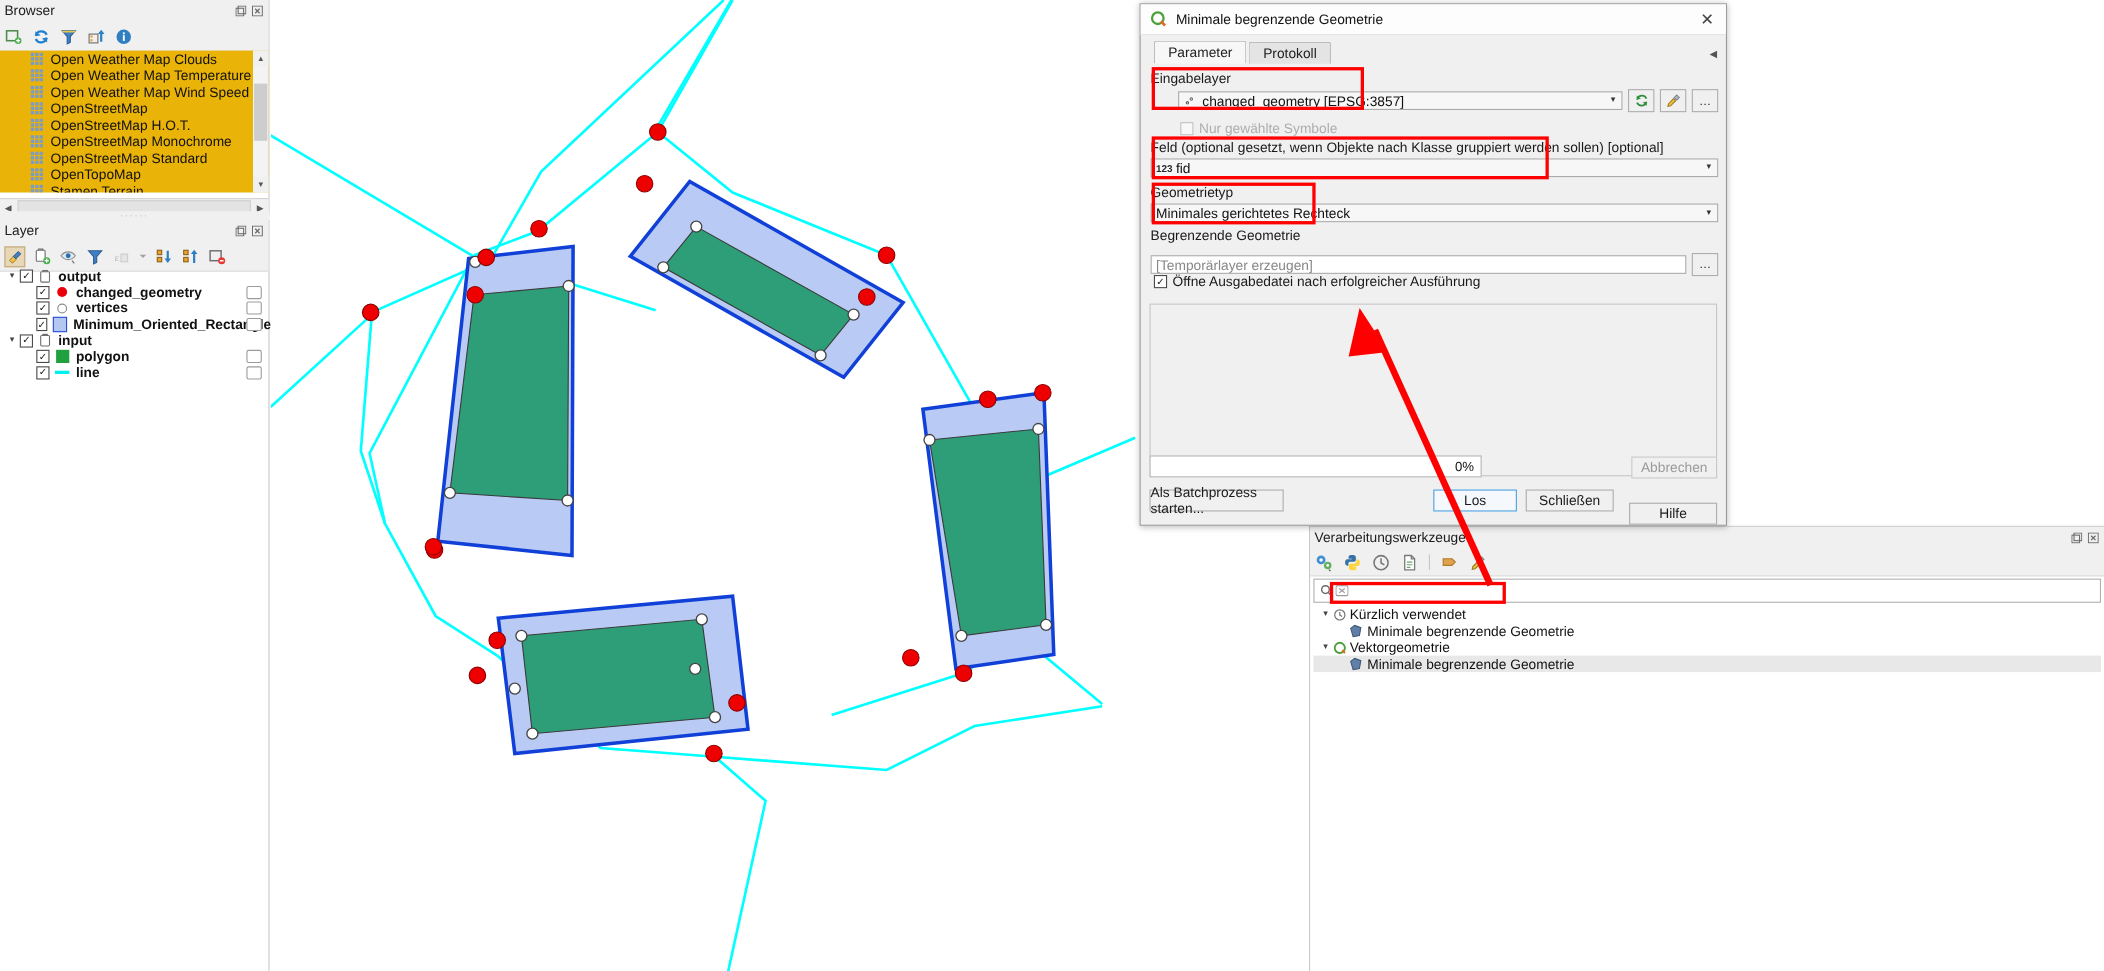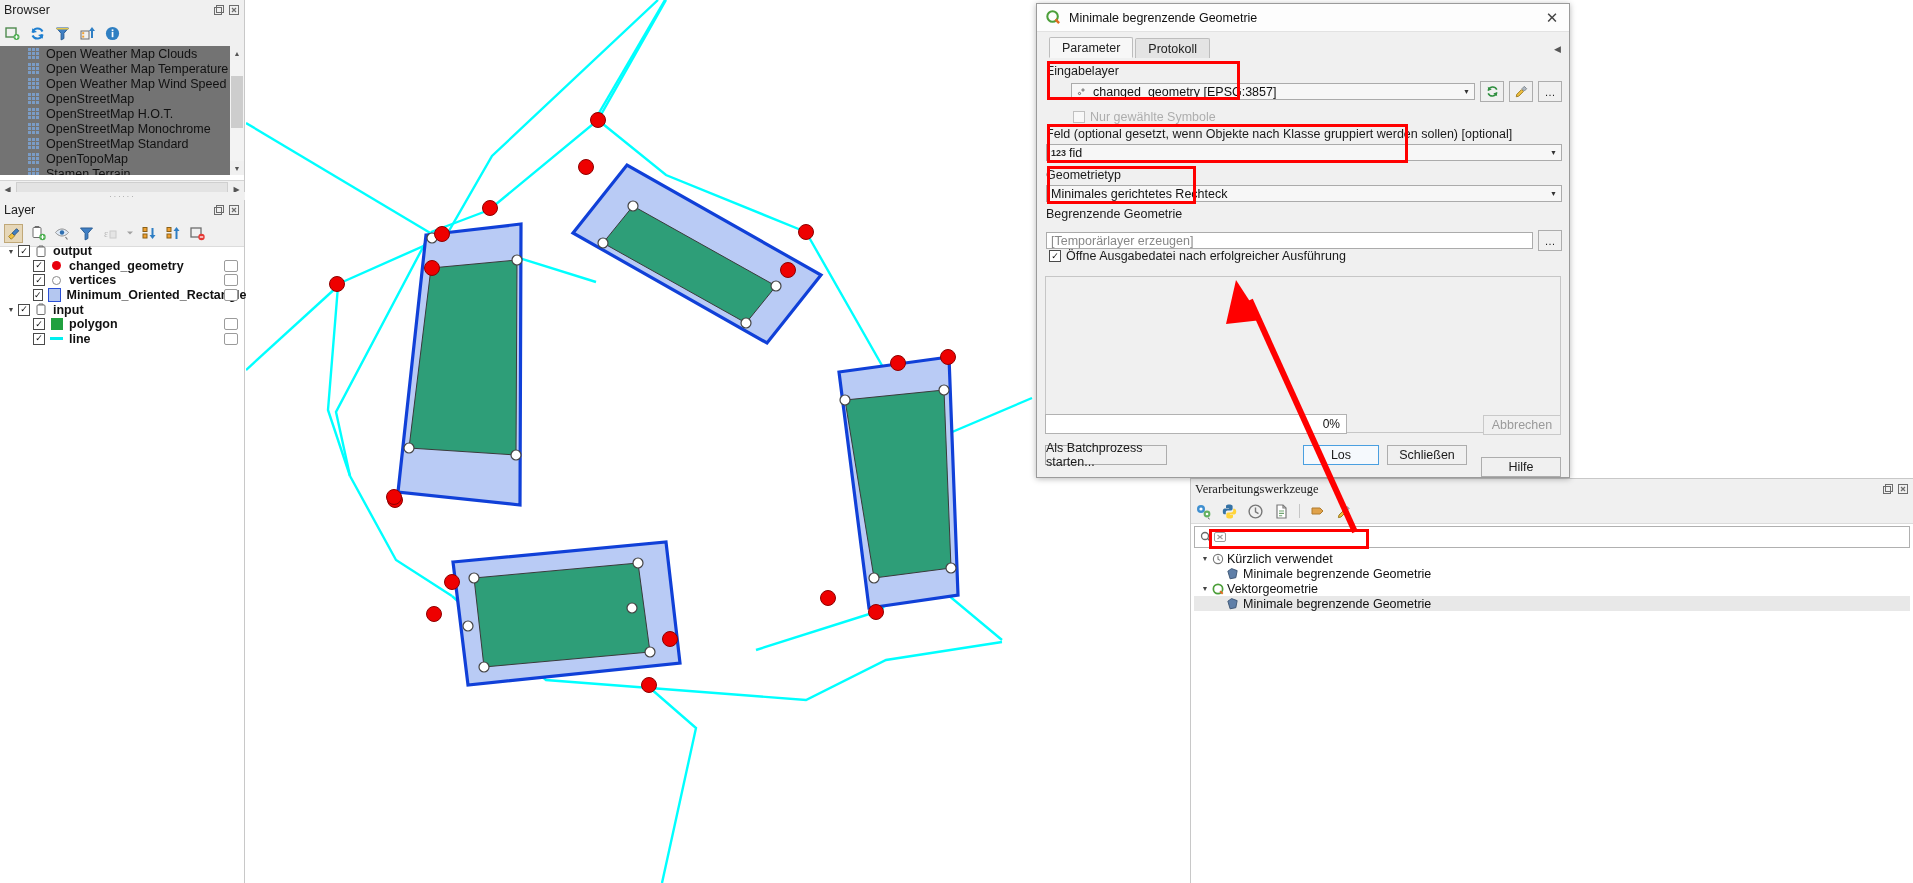--- a/index.html
+++ b/index.html
@@ -13,21 +13,21 @@
   .panel-title .ttl{flex:1;}
   .panel-btn{width:12px;height:12px;margin-left:3px;opacity:.85;
       display:flex;align-items:center;justify-content:center;font-size:10px;color:#333;}
   .toolbar{height:26px;background:#f0f0f0;display:flex;align-items:center;
       padding:0 4px;gap:8px;border-bottom:1px solid #dcdcdc;}
   .tb-ico{width:17px;height:17px;display:flex;align-items:center;justify-content:center;}
 
   
   #browser-panel{left:0;top:0;width:245px;height:197px;background:#ffffff;
       border-right:1px solid #c8c8c8;}
-  .tree{position:absolute;left:0;right:0;top:46px;bottom:22px;overflow:hidden;background:#737373;}
+  .tree{position:absolute;left:0;right:0;top:46px;bottom:22px;overflow:hidden;background:#eab308;}
   .trow{height:15px;display:flex;align-items:center;padding-left:28px;font-size:12.5px;color:#111;}
   .grid-ico{width:13px;height:11px;margin-right:5px;display:grid;
       grid-template-columns:repeat(3,3px);grid-template-rows:repeat(3,3px);gap:1px;}
   .grid-ico i{background:#7a9cc6;display:block;}
   .hscroll{position:absolute;left:0;right:0;bottom:0;height:16px;background:#f0f0f0;
       border-top:1px solid #d4d4d4;display:flex;align-items:center;}
   .hscroll .arrow{width:15px;height:14px;display:flex;align-items:center;justify-content:center;
       font-size:8px;color:#555;background:#f0f0f0;}
   .hscroll .thumb{flex:1;height:12px;margin:0 1px;background:#e3e3e3;border:1px solid #cfcfcf;}
   .vscroll{position:absolute;right:0;top:46px;bottom:22px;width:14px;background:#f3f3f3;}
@@ -58,21 +58,21 @@
   .lname{font-weight:bold;}
   .lname.plain{font-weight:bold;}
   .edit-ico{width:12px;height:10px;border:1px solid #9b9b9b;border-radius:2px;background:#fff;}
 
   
   #map-canvas{left:246px;top:0;width:1667px;height:883px;background:#ffffff;overflow:hidden;}
 
   
   #processing-panel{left:1190px;top:478px;width:723px;height:405px;background:#fff;
       border-left:1px solid #c8c8c8;border-top:1px solid #c8c8c8;}
-  #processing-panel .panel-title{background:#f0f0f0;font-family:Liberation Serif, serif;}
+  #processing-panel .panel-title{background:#f0f0f0;}
   .search-row{height:20px;margin:2px 3px 0 3px;border:1px solid #b0b0b0;background:#fff;
       display:flex;align-items:center;padding:0 4px;}
   .search-row .sq{width:14px;height:14px;display:flex;align-items:center;justify-content:center;}
   .search-row input{border:0;outline:0;flex:1;font-family:"Liberation Sans",sans-serif;
       font-size:12.5px;color:#111;background:transparent;margin-left:4px;}
   .prow{height:15px;display:flex;align-items:center;font-size:12.5px;color:#111;}
   .prow.sel{background:#e8e8e8;}
 
   
   #dialog{left:1036px;top:3px;width:534px;height:475px;background:#f0f0f0;

